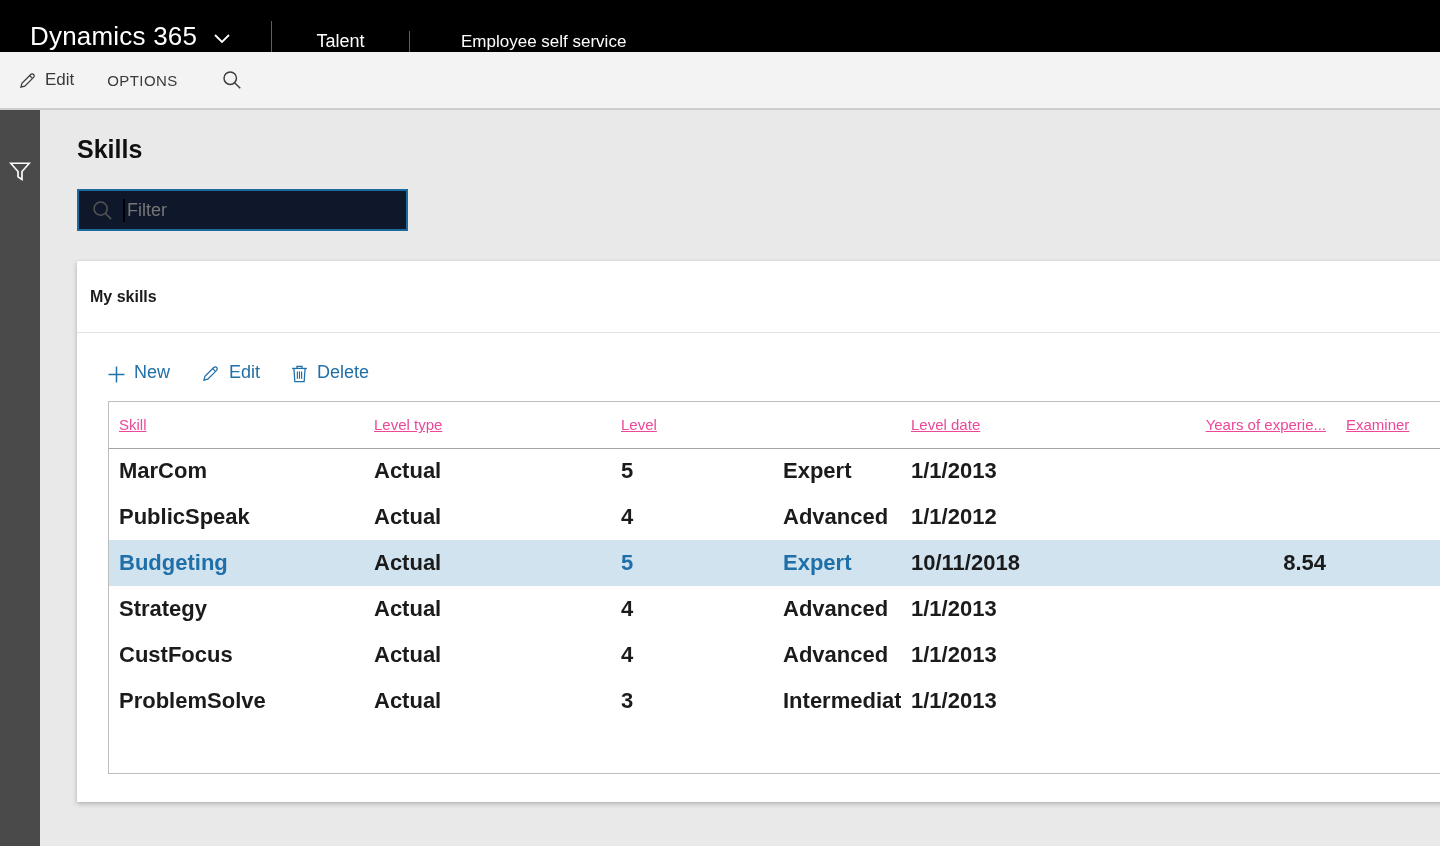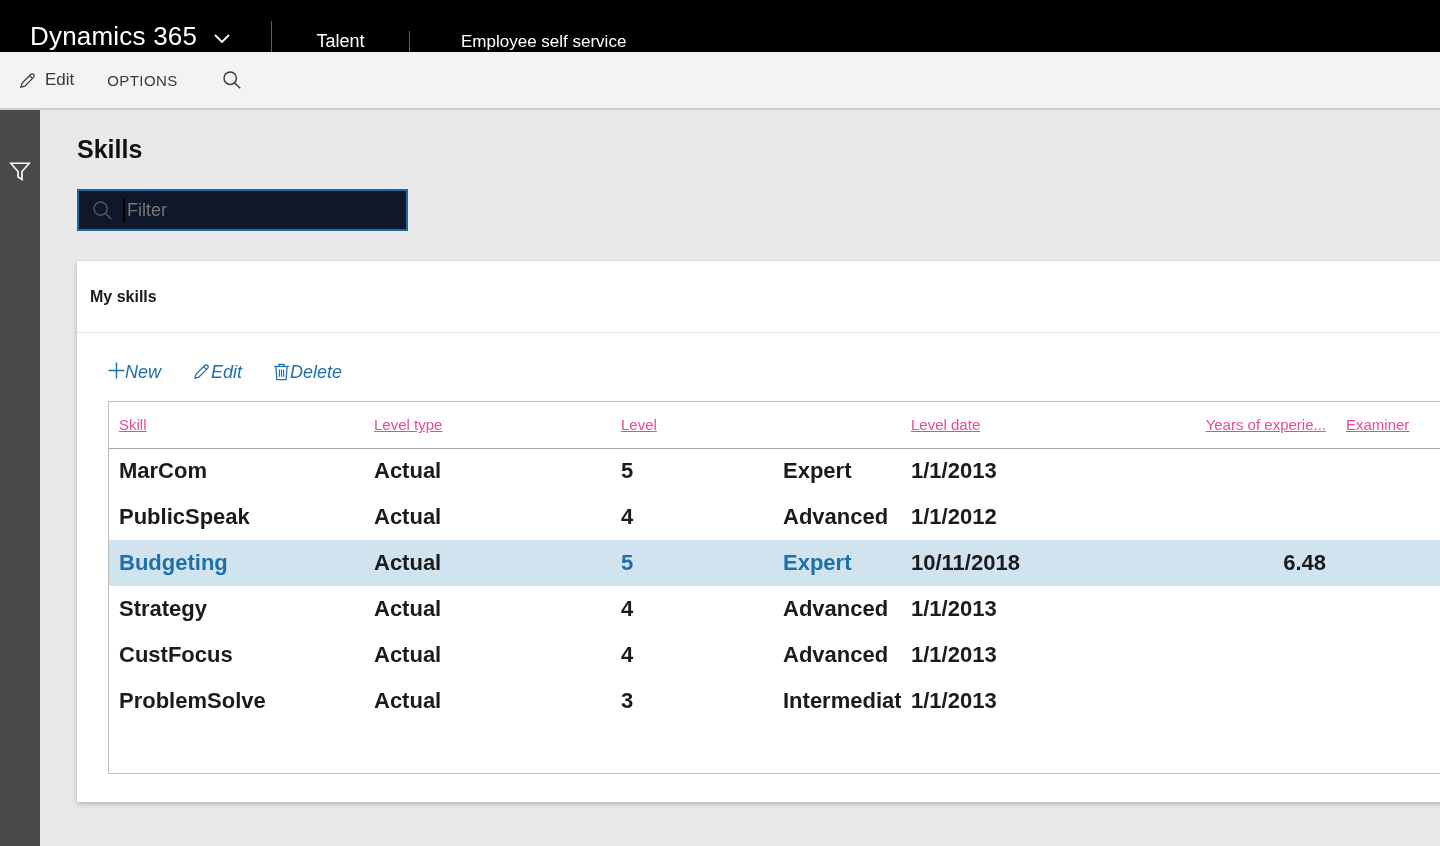--- a/index.html
+++ b/index.html
@@ -34,21 +34,21 @@
   .filterbox svg { margin-left: 13px; flex: none; }
   .filterbox .caret { width: 2px; height: 23px; background: #000; margin-left: 10px; flex: none; }
   .filterbox .placeholder { color: #767676; font-size: 18px; margin-left: 2px; }
 
   
   .card { margin-top: 30px; width: calc(100% + 24px); background: #fff; box-shadow: 0 2px 5px rgba(0,0,0,.22), 0 0 2px rgba(0,0,0,.08); }
   .card-header { height: 72px; display: flex; align-items: center; padding-left: 13px; border-bottom: 1px solid #e2e2e2; font-size: 16px; font-weight: bold; color: #1b1b1b; }
   .card-body { padding: 29px 0 28px 31px; }
 
   .grid-toolbar { display: flex; align-items: center; gap: 31px; color: #1f6fa8; font-size: 18px; }
-  .grid-toolbar .tbtn { display: flex; align-items: flex-start; cursor: pointer; font-style: italic; }
+  .grid-toolbar .tbtn { display: flex; align-items: flex-end; gap: 9px; cursor: pointer; }
   .grid-toolbar svg { display: block; }
 
   .table-wrap { margin-top: 18px; height: 373px; overflow: hidden; border: 1px solid #bdbdbd; border-right: none; background: #fff; }
   table { width: 100%; border-collapse: collapse; table-layout: fixed; }
   th { height: 46px; font-weight: normal; text-align: left; color: #ec4899; font-size: 15px; padding-left: 10px; border-bottom: 1px solid #a3a3a3; text-decoration: underline; }
   td { height: 46px; font-size: 22px; color: #1b1b1b; padding-left: 10px; white-space: nowrap; overflow: hidden; font-weight: bold; }
   th.col-years, td.col-years { text-align: right; padding-right: 3px; }
   th.col-examiner, td.col-examiner { padding-left: 17px; }
   tr.sel { background: #d2e3f0; }
   tr.sel td.linkable { color: #1f6fa8; }
@@ -180,21 +180,21 @@
                 <td>1/1/2012</td>
                 <td class="col-years"></td>
                 <td class="col-examiner"></td>
               </tr>
               <tr class="sel">
                 <td class="linkable">Budgeting</td>
                 <td>Actual</td>
                 <td class="linkable">5</td>
                 <td class="linkable">Expert</td>
                 <td>10/11/2018</td>
-                <td class="col-years">6.48</td>
+                <td class="col-years">8.54</td>
                 <td class="col-examiner"></td>
               </tr>
               <tr>
                 <td class="linkable">Strategy</td>
                 <td>Actual</td>
                 <td class="linkable">4</td>
                 <td class="linkable">Advanced</td>
                 <td>1/1/2013</td>
                 <td class="col-years"></td>
                 <td class="col-examiner"></td>

